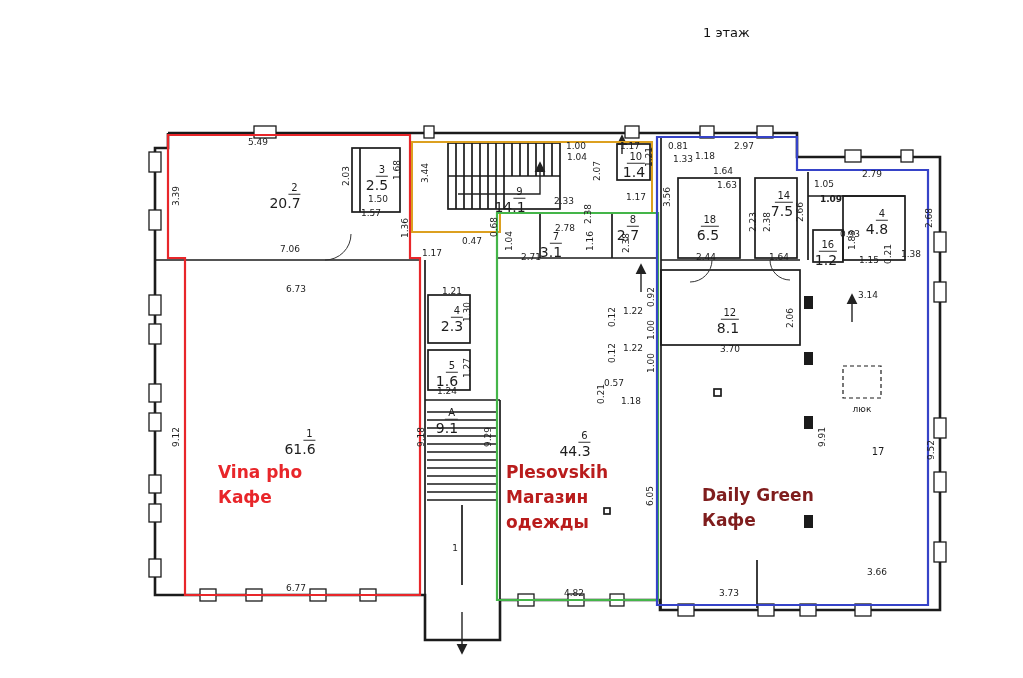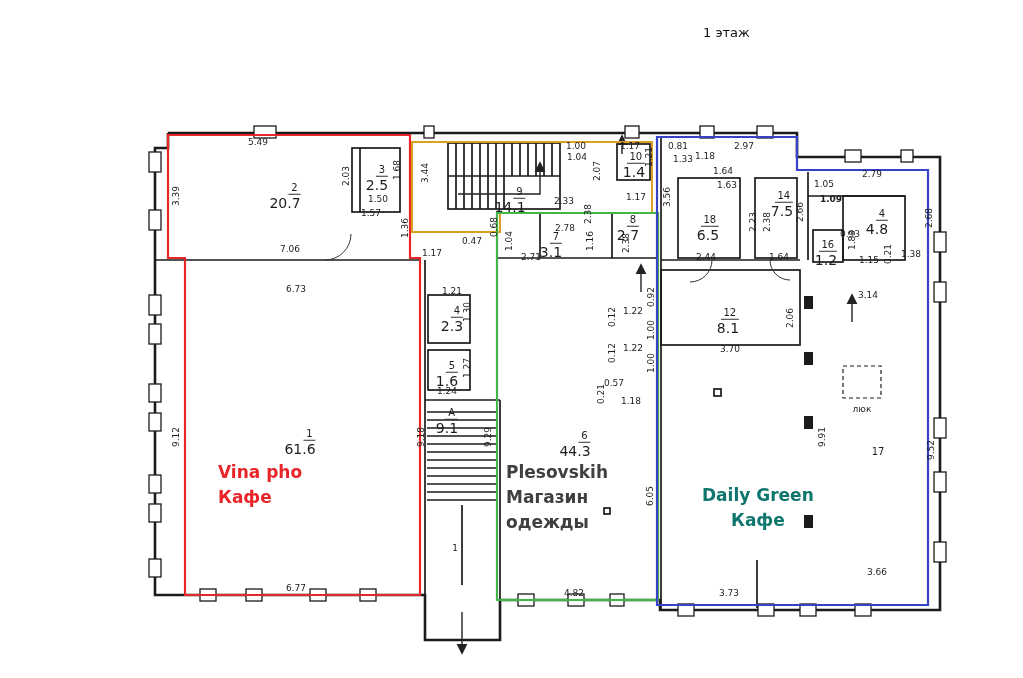--- a/index.html
+++ b/index.html
@@ -222,19 +222,19 @@
       <div class="dim v" style="left: 790px; top: 318px;">2.06</div>
       <div class="dim" style="left: 730px; top: 349px;">3.70</div>
       <div class="dim v" style="left: 822px; top: 437px;">9.91</div>
       <div class="dim v" style="left: 931px; top: 450px;">9.52</div>
       <div class="dim" style="left: 862px; top: 382px; margin-top: 27px;">люк</div>
       <div class="dim" style="left: 455px; top: 548px;">1</div>
       <div class="dim" style="left: 729px; top: 593px;">3.73</div>
       <div class="dim" style="left: 877px; top: 572px;">3.66</div>
       <div class="tenant" style="left: 218px; top: 460px; color: rgb(232, 38, 42);">Vina pho
 Кафе</div>
-      <div class="tenant" style="left: 506px; top: 460px; color: #404040;">Plesovskih
+      <div class="tenant" style="left: 506px; top: 460px; color: #b91c1c;">Plesovskih
 Магазин
 одежды</div>
-      <div class="tenant" style="left: 702px; top: 483px; color: #0f766e; text-align: center;">Daily Green
+      <div class="tenant" style="left: 702px; top: 483px; color: #7f1d1d;">Daily Green
 Кафе</div>
     </div>
 </div>
 
 </body></html>

